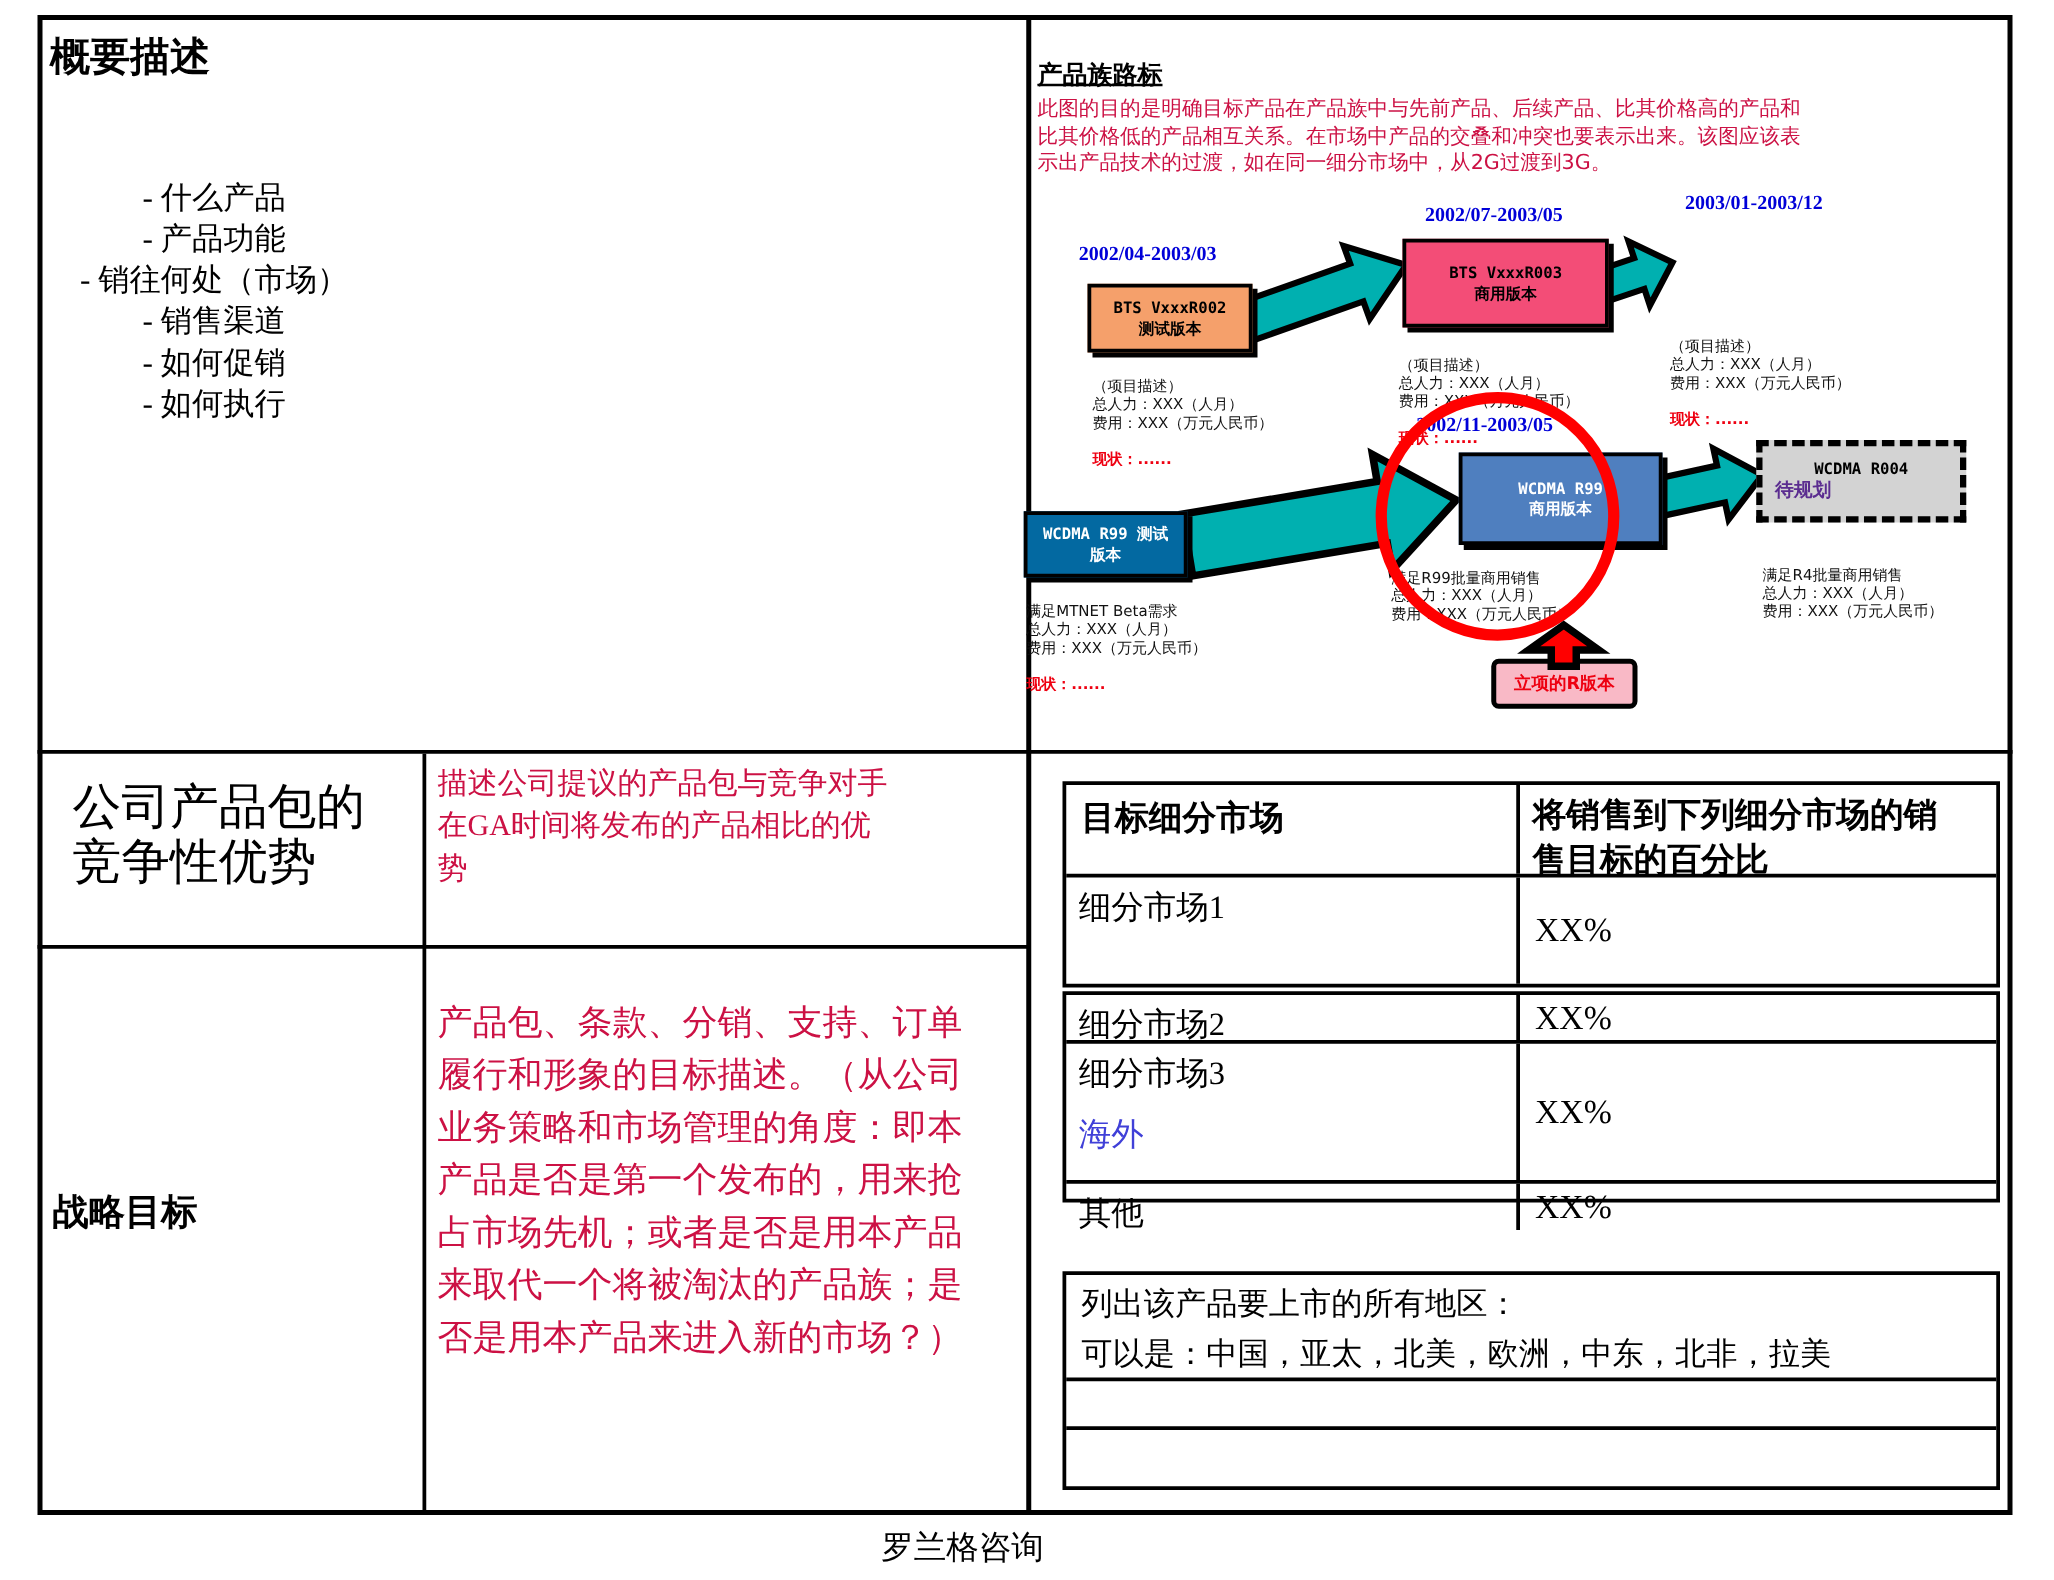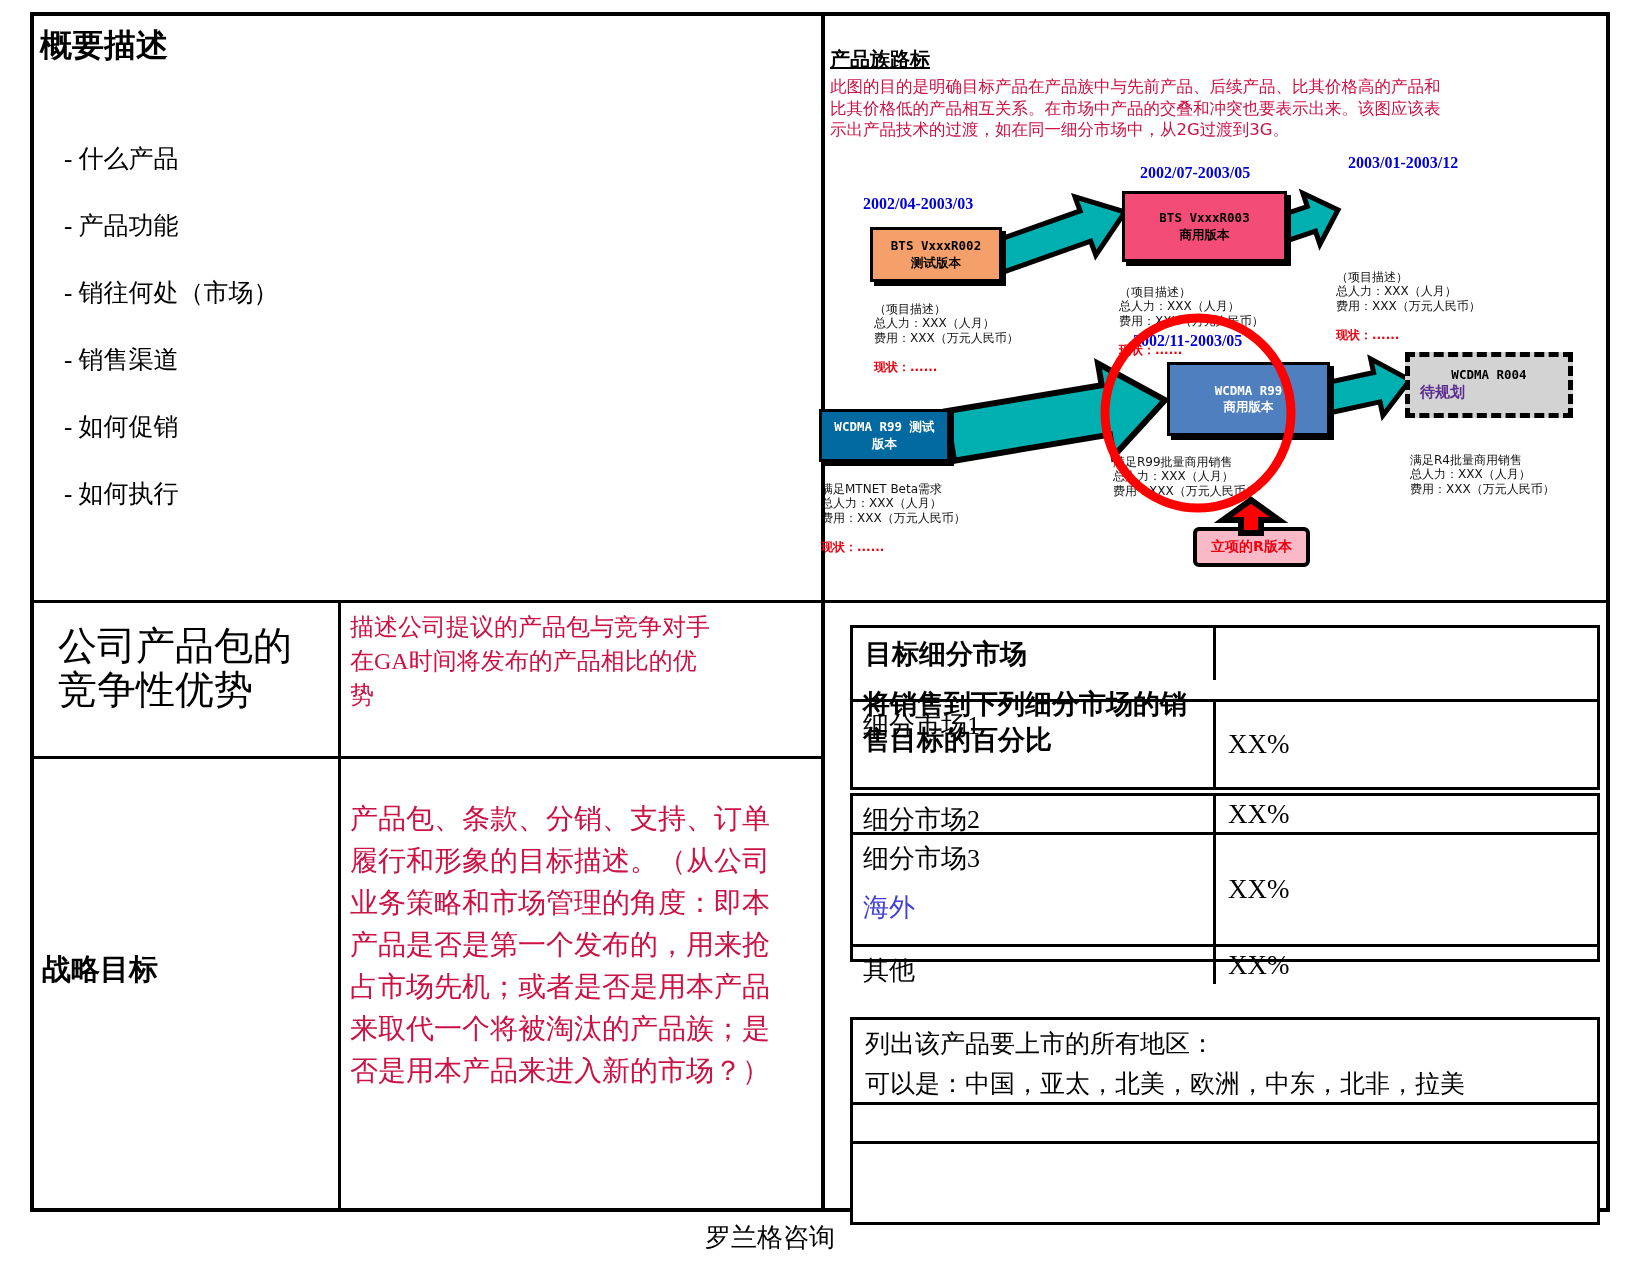--- a/index.html
+++ b/index.html
@@ -7,21 +7,21 @@
           font-family:"Liberation Serif","DejaVu Serif",serif;color:#000;}
   .abs{position:absolute;}
   
   .frame{left:30px;top:12px;width:1580px;height:1200px;border:4px solid #000;box-sizing:border-box;}
   .vline-main{left:821px;top:12px;width:4px;height:1200px;background:#000;}
   .hline-mid{left:30px;top:600px;width:1580px;height:3px;background:#000;}
   .vline-lt{left:338px;top:603px;width:3px;height:607px;background:#000;}
   .hline-lt{left:30px;top:756px;width:792px;height:3px;background:#000;}
   
   .sum-title{left:40px;top:24px;font-weight:bold;font-size:32px;}
-  .sum-list{left:64px;top:142px;display:flex;flex-direction:column;gap:34px;font-size:25px;}
+  .sum-list{left:64px;top:142px;display:flex;flex-direction:column;font-size:25px;align-items:center;}
   .sum-list div{line-height:33px;white-space:pre;}
   
   .rm-title{left:830px;top:46px;font-weight:bold;font-size:20px;text-decoration:underline;}
   .rm-desc{left:830px;top:76px;width:745px;font-family:"DejaVu Sans","Liberation Sans",sans-serif;
            font-size:16.5px;line-height:21.5px;color:#CC1144;white-space:pre-line;}
   .date{font-family:"Liberation Serif",serif;font-weight:bold;font-size:16px;color:#0000D8;z-index:2;}
   .rbox{border:3px solid #000;box-sizing:border-box;display:flex;align-items:center;justify-content:center;
         text-align:center;font-family:"DejaVu Sans Mono","DejaVu Sans",monospace;font-weight:bold;
         font-size:12.5px;line-height:1.3;white-space:pre-line;z-index:3;box-shadow:4px 4px 0 #000;}
   .rbox.dashed{border:5px dashed #000;box-shadow:none;}
@@ -45,28 +45,28 @@
   .svg-arrows{left:780px;top:140px;z-index:1;} .svg-top{left:780px;top:140px;z-index:6;pointer-events:none;}
   
   .ltc1-label{left:42px;top:624px;width:255px;font-weight:normal;font-size:39px;line-height:44px;margin-left:16px;}
   .ltc1-text{left:350px;top:610px;font-size:24px;line-height:34px;color:#CC1144;white-space:pre-line;}
   .ltc2-label{left:42px;top:950px;font-weight:bold;font-size:29px;}
   .ltc2-text{left:350px;top:798px;font-size:28px;line-height:42px;color:#CC1144;white-space:pre-line;}
   
   .tbl{border:3px solid #000;box-sizing:border-box;background:#fff;}
   .tblA1{left:850px;top:625px;width:750px;height:165px;}
   .tblA2{left:850px;top:793px;width:750px;height:169px;}
-  .tblB{left:850px;top:1017px;width:750px;height:208px;}
+  .tblB{left:850px;top:1017px;width:750px;height:175px;}
   .trow{display:flex;border-bottom:3px solid #000;box-sizing:border-box;}
   .trow.last{border-bottom:none;}
   .tc1{width:363px;border-right:3px solid #000;box-sizing:border-box;padding:6px 10px;font-size:26px;}
   .tc2{flex:1;padding:0 12px;font-size:27px;display:flex;align-items:center;}
   .hc1{font-weight:bold;font-size:27px;padding:8px 12px;}
   .hc2{font-weight:bold;font-size:27px;line-height:36px;padding:6px 10px;white-space:pre-line;display:block;}
-  .h74{height:74px;flex-direction:column;} .h85{height:85px;} .h39{height:39px;} .h87{height:112px;} .h37{height:37px;} .h45{height:45px;}
+  .h74{height:74px;} .h85{height:85px;} .h39{height:39px;} .h87{height:112px;} .h37{height:37px;} .h45{height:45px;}
   .seg-note{color:#4040D8;margin-top:14px;}
   .tc-full{flex:1;padding:4px 12px;font-size:25px;line-height:40px;}
   .footer{left:520px;top:1220px;width:500px;text-align:center;font-size:26px;}
 </style>
 </head>
 <body>
 
 <div id="canvas">
 
   <div class="abs frame"></div>

